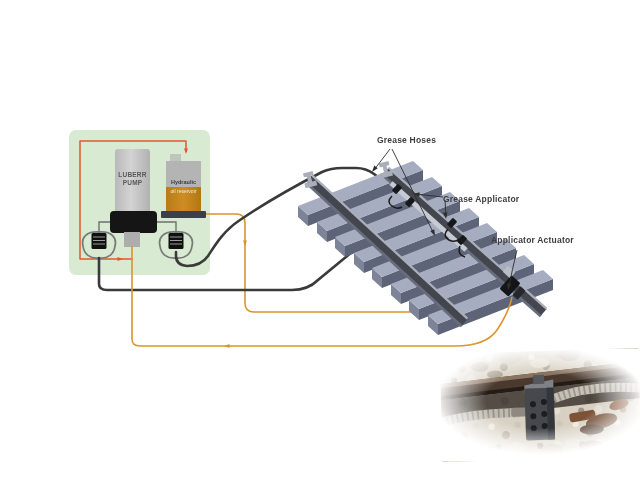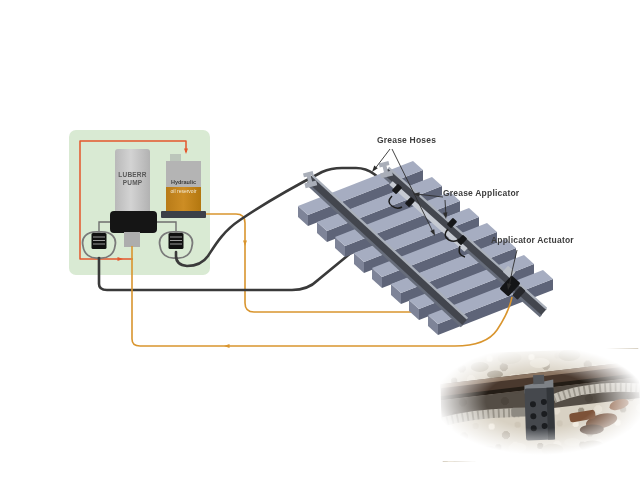--- a/index.html
+++ b/index.html
@@ -186,21 +186,21 @@
 </svg>
 
 <div class="pump-label">
   <div>LUBERR</div>
   <div>PUMP</div>
 </div>
 <div class="res-label1">Hydraulic</div>
 <div class="res-label2">oil reservoir</div>
 
 <div class="ann-label" style="left:377px;top:135px;">Grease Hoses</div>
-<div class="ann-label" style="left:443px;top:188px;text-align:center;">Grease Applicator</div>
+<div class="ann-label" style="left:443px;top:194px;text-align:center;">Grease Applicator</div>
 <div class="ann-label" style="left:491px;top:235px;">Applicator Actuator</div>
 
 <div id="photo">
   <div class="ballast"></div>
   <svg width="199" height="108" viewBox="0 0 199 108">
 
     <g>
       <ellipse cx="15" cy="8" rx="11" ry="6" fill="#d8d2c4"></ellipse>
           <ellipse cx="40" cy="14" rx="9" ry="5" fill="#b8b09f"></ellipse>
       <ellipse cx="70" cy="6" rx="12" ry="6" fill="#cfc8b9"></ellipse>

